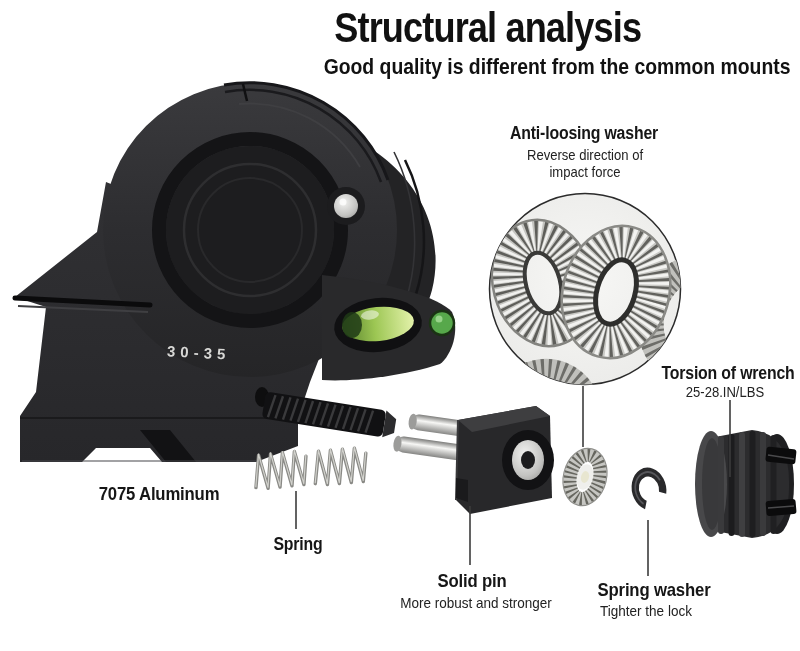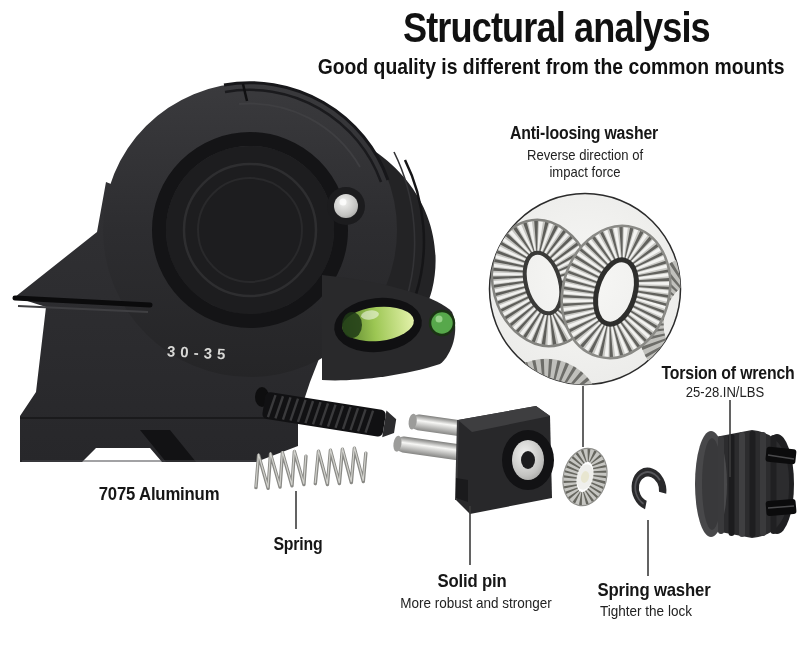--- a/index.html
+++ b/index.html
@@ -1,20 +1,20 @@
 <!DOCTYPE html>
 <html><head>
 <meta charset="utf-8">
 <style>
   html,body{margin:0;padding:0;background:#fff;}
   .stage{
     position:relative;width:800px;height:651px;background:#ffffff;overflow:hidden;
     font-family:"Liberation Sans",sans-serif;color:#1b1b1b;
   }
-  .header{position:absolute;top:4px;right:16px;text-align:center;}
+  .header{position:absolute;top:4px;right:10px;text-align:left;}
   .title{
     font-size:42px;font-weight:bold;letter-spacing:-1px;white-space:nowrap;
     transform:scaleX(0.86);transform-origin:100% 50%;color:#111;
   }
   .subtitle{
     font-size:22px;font-weight:bold;white-space:nowrap;margin-top:2px;
     transform:scaleX(0.88);transform-origin:100% 50%;color:#111;
   }
   .callout-label{
     position:absolute;font-weight:bold;font-size:18px;white-space:nowrap;color:#161616;

